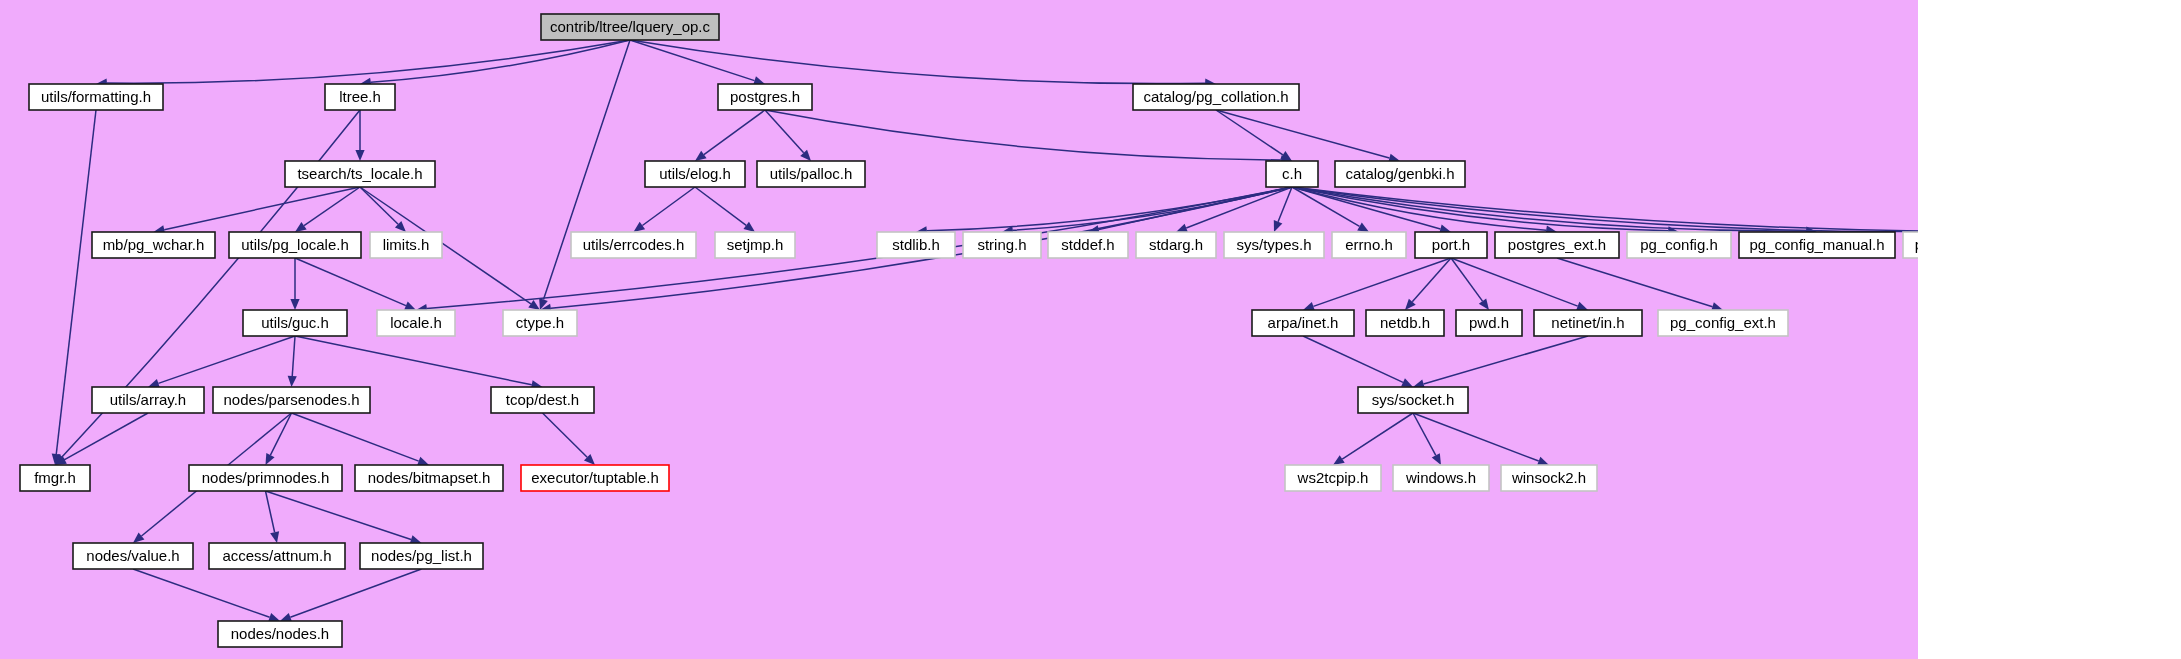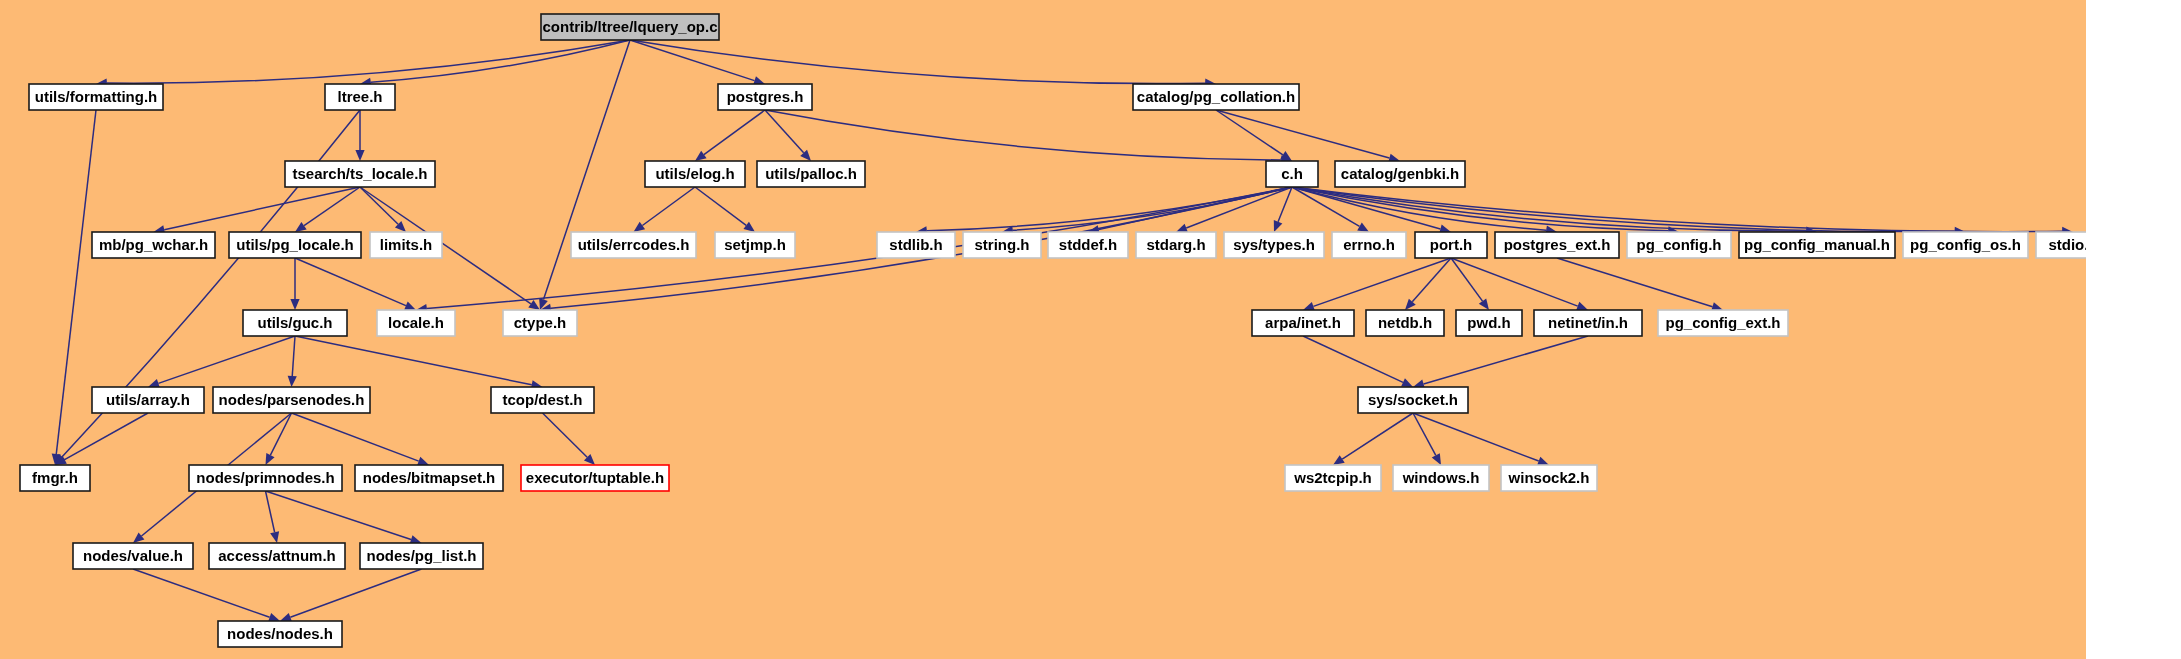--- a/index.html
+++ b/index.html
@@ -6,25 +6,24 @@
   html, body {
     margin: 0;
     padding: 0;
     background: #ffffff;
   }
   body {
     font-family: "Liberation Sans", sans-serif;
   }
   #graph-root {
     position: relative;
-    width: 2086px;
+    width: 1918px;
     height: 659px;
-    background: #fdba74;
+    background: #f0abfc;
     overflow: hidden;
-    font-weight: bold;
   }
   svg.graph-canvas {
     position: absolute;
     left: 0;
     top: 0;
     width: 2181px;
     height: 659px;
     display: block;
   }
   .node-box {

